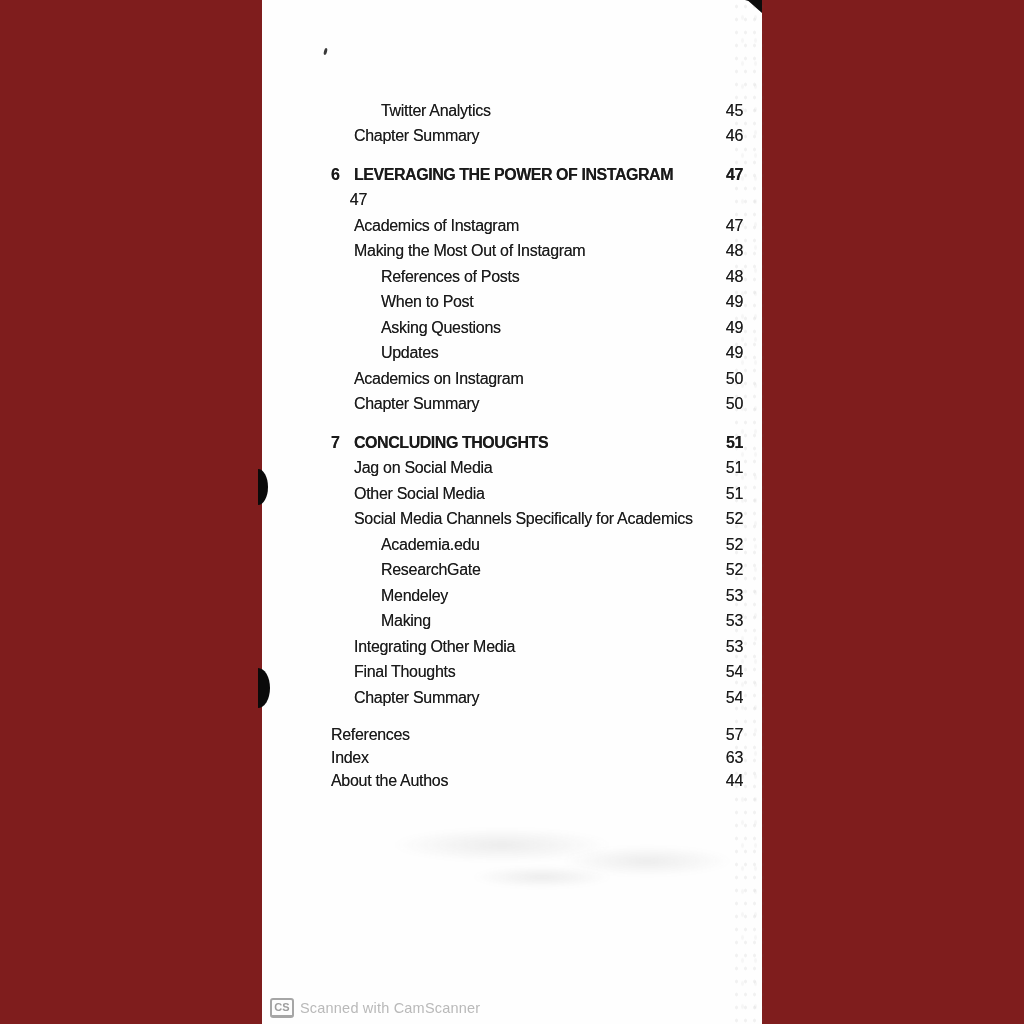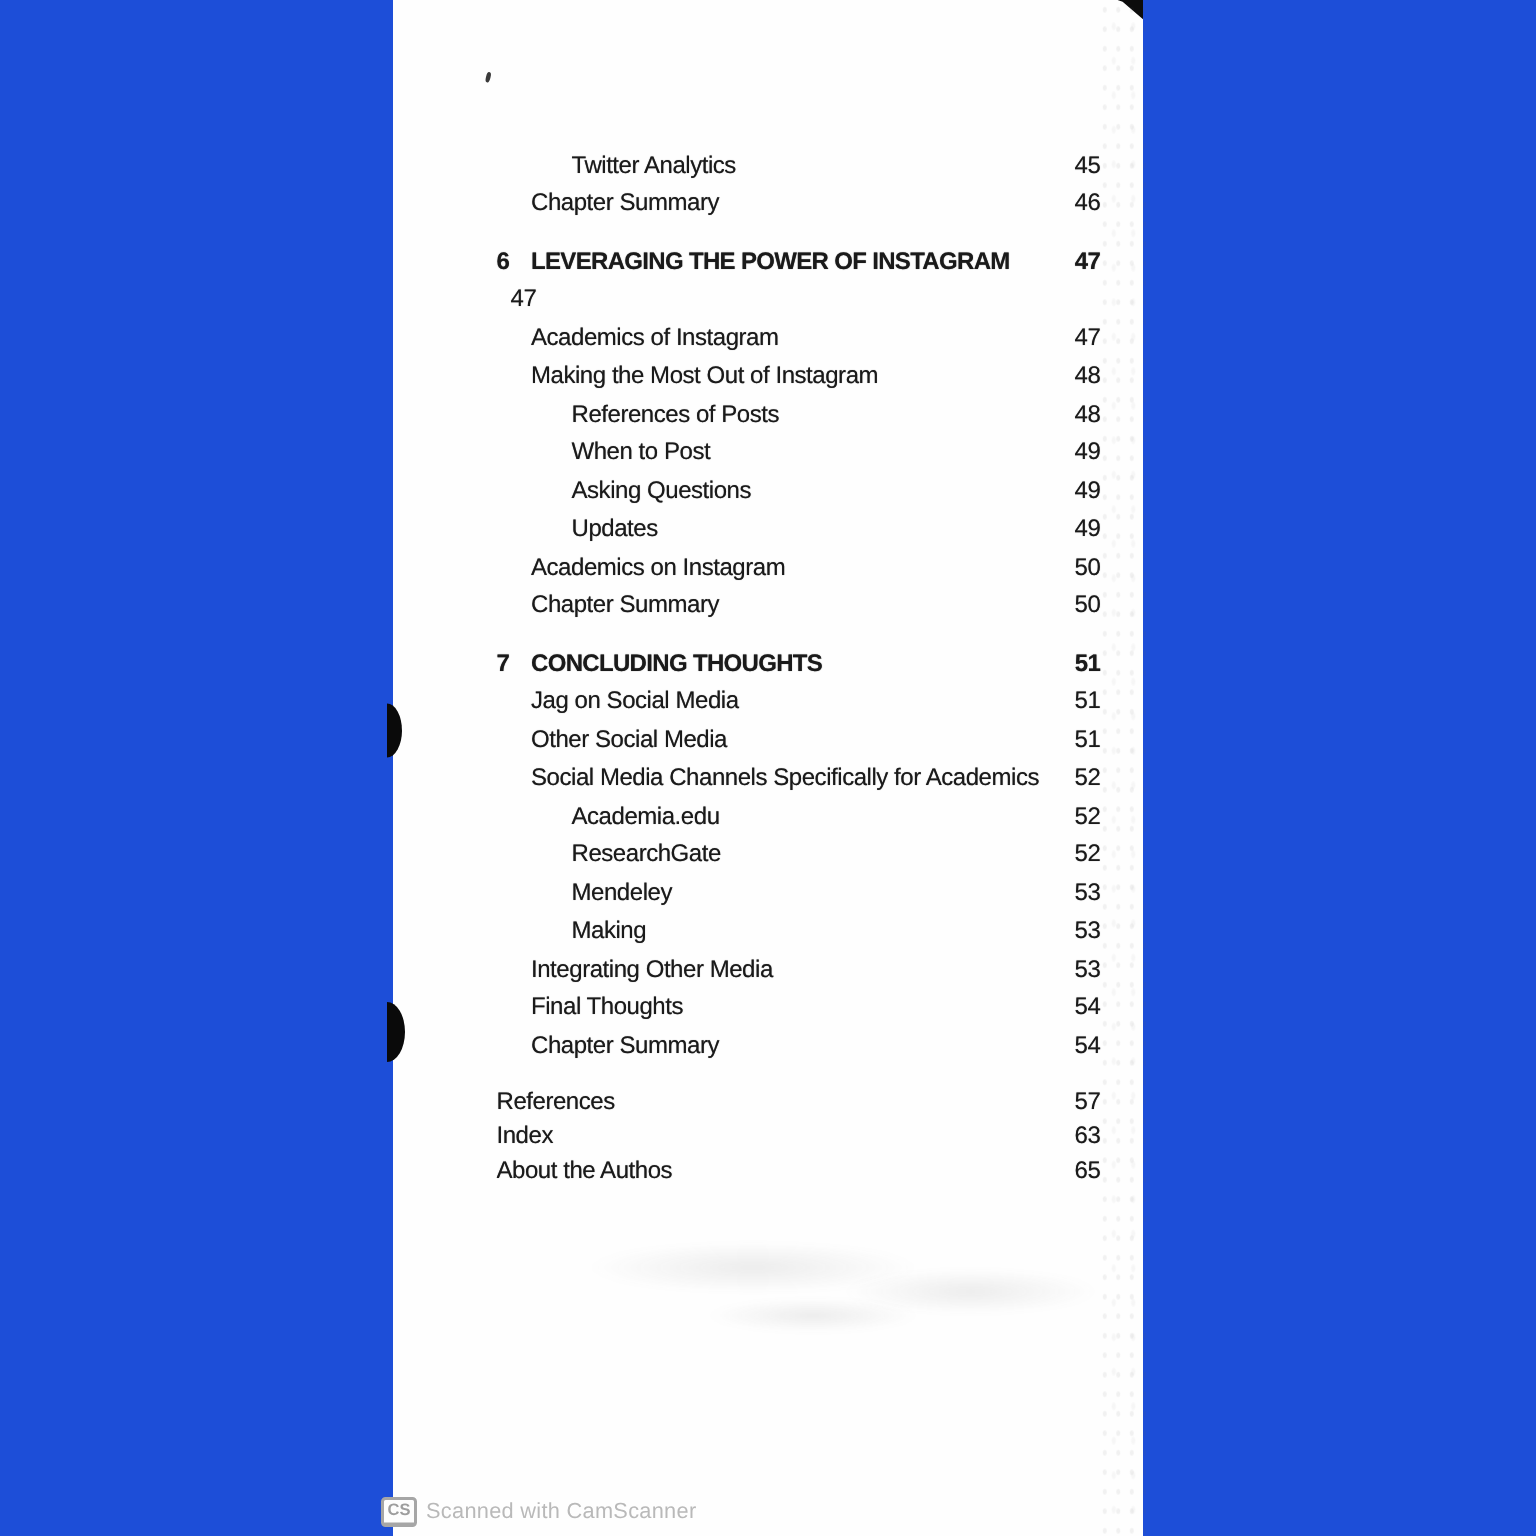--- a/index.html
+++ b/index.html
@@ -1,20 +1,20 @@
 <!DOCTYPE html>
 <html><head>
 <meta charset="utf-8">
 <style>
   html, body { margin: 0; padding: 0; background: #ffffff; }
   .canvas {
     position: relative;
     width: 1024px;
     height: 1024px;
-    background: #1d4ed8;
+    background: #7f1d1d;
     overflow: hidden;
     font-family: "Liberation Sans", sans-serif;
   }
   .page {
     position: absolute;
     left: 262px; top: 0;
     width: 500px; height: 1024px;
     background: #fefefe;
   }
   
@@ -87,32 +87,32 @@
   .toc-row .chapnum {
     width: 23px;
     flex: 0 0 23px;
     font-weight: 700;
   }
   .toc-row .label { flex: 1 1 auto; overflow: hidden; }
   .toc-row.indent-1 .label { padding-left: 23px; }
   .toc-row.indent-2 .label { padding-left: 50px; }
   .toc-row .pg {
     flex: 0 0 36px;
-    text-align: center;
+    text-align: right;
   }
   .toc-row.bold {
     font-weight: 700;
     letter-spacing: -0.45px;
     text-shadow: 0 0 0.6px rgba(10,10,10,0.7);
   }
 
   
   .watermark {
     position: absolute;
-    left: 254px; top: 998px;
+    left: 270px; top: 998px;
     height: 20px;
     display: flex;
     align-items: center;
   }
   .cs-badge {
     display: inline-block;
     width: 20px; height: 15px;
     border: 2px solid #a6a6a6;
     border-bottom-width: 3px;
     border-radius: 3px;
@@ -248,21 +248,21 @@
           <div class="toc-row indent-0">
             <span class="label">References</span>
             <span class="pg">57</span>
           </div>
           <div class="toc-row indent-0">
             <span class="label">Index</span>
             <span class="pg">63</span>
           </div>
           <div class="toc-row indent-0">
             <span class="label">About the Authos</span>
-            <span class="pg">65</span>
+            <span class="pg">44</span>
           </div>
         </div>
       </div>
   </div>
 
   <div class="watermark">
     <span class="cs-badge">CS</span>
     <span class="wm-text">Scanned with CamScanner</span>
   </div>
 </div>

